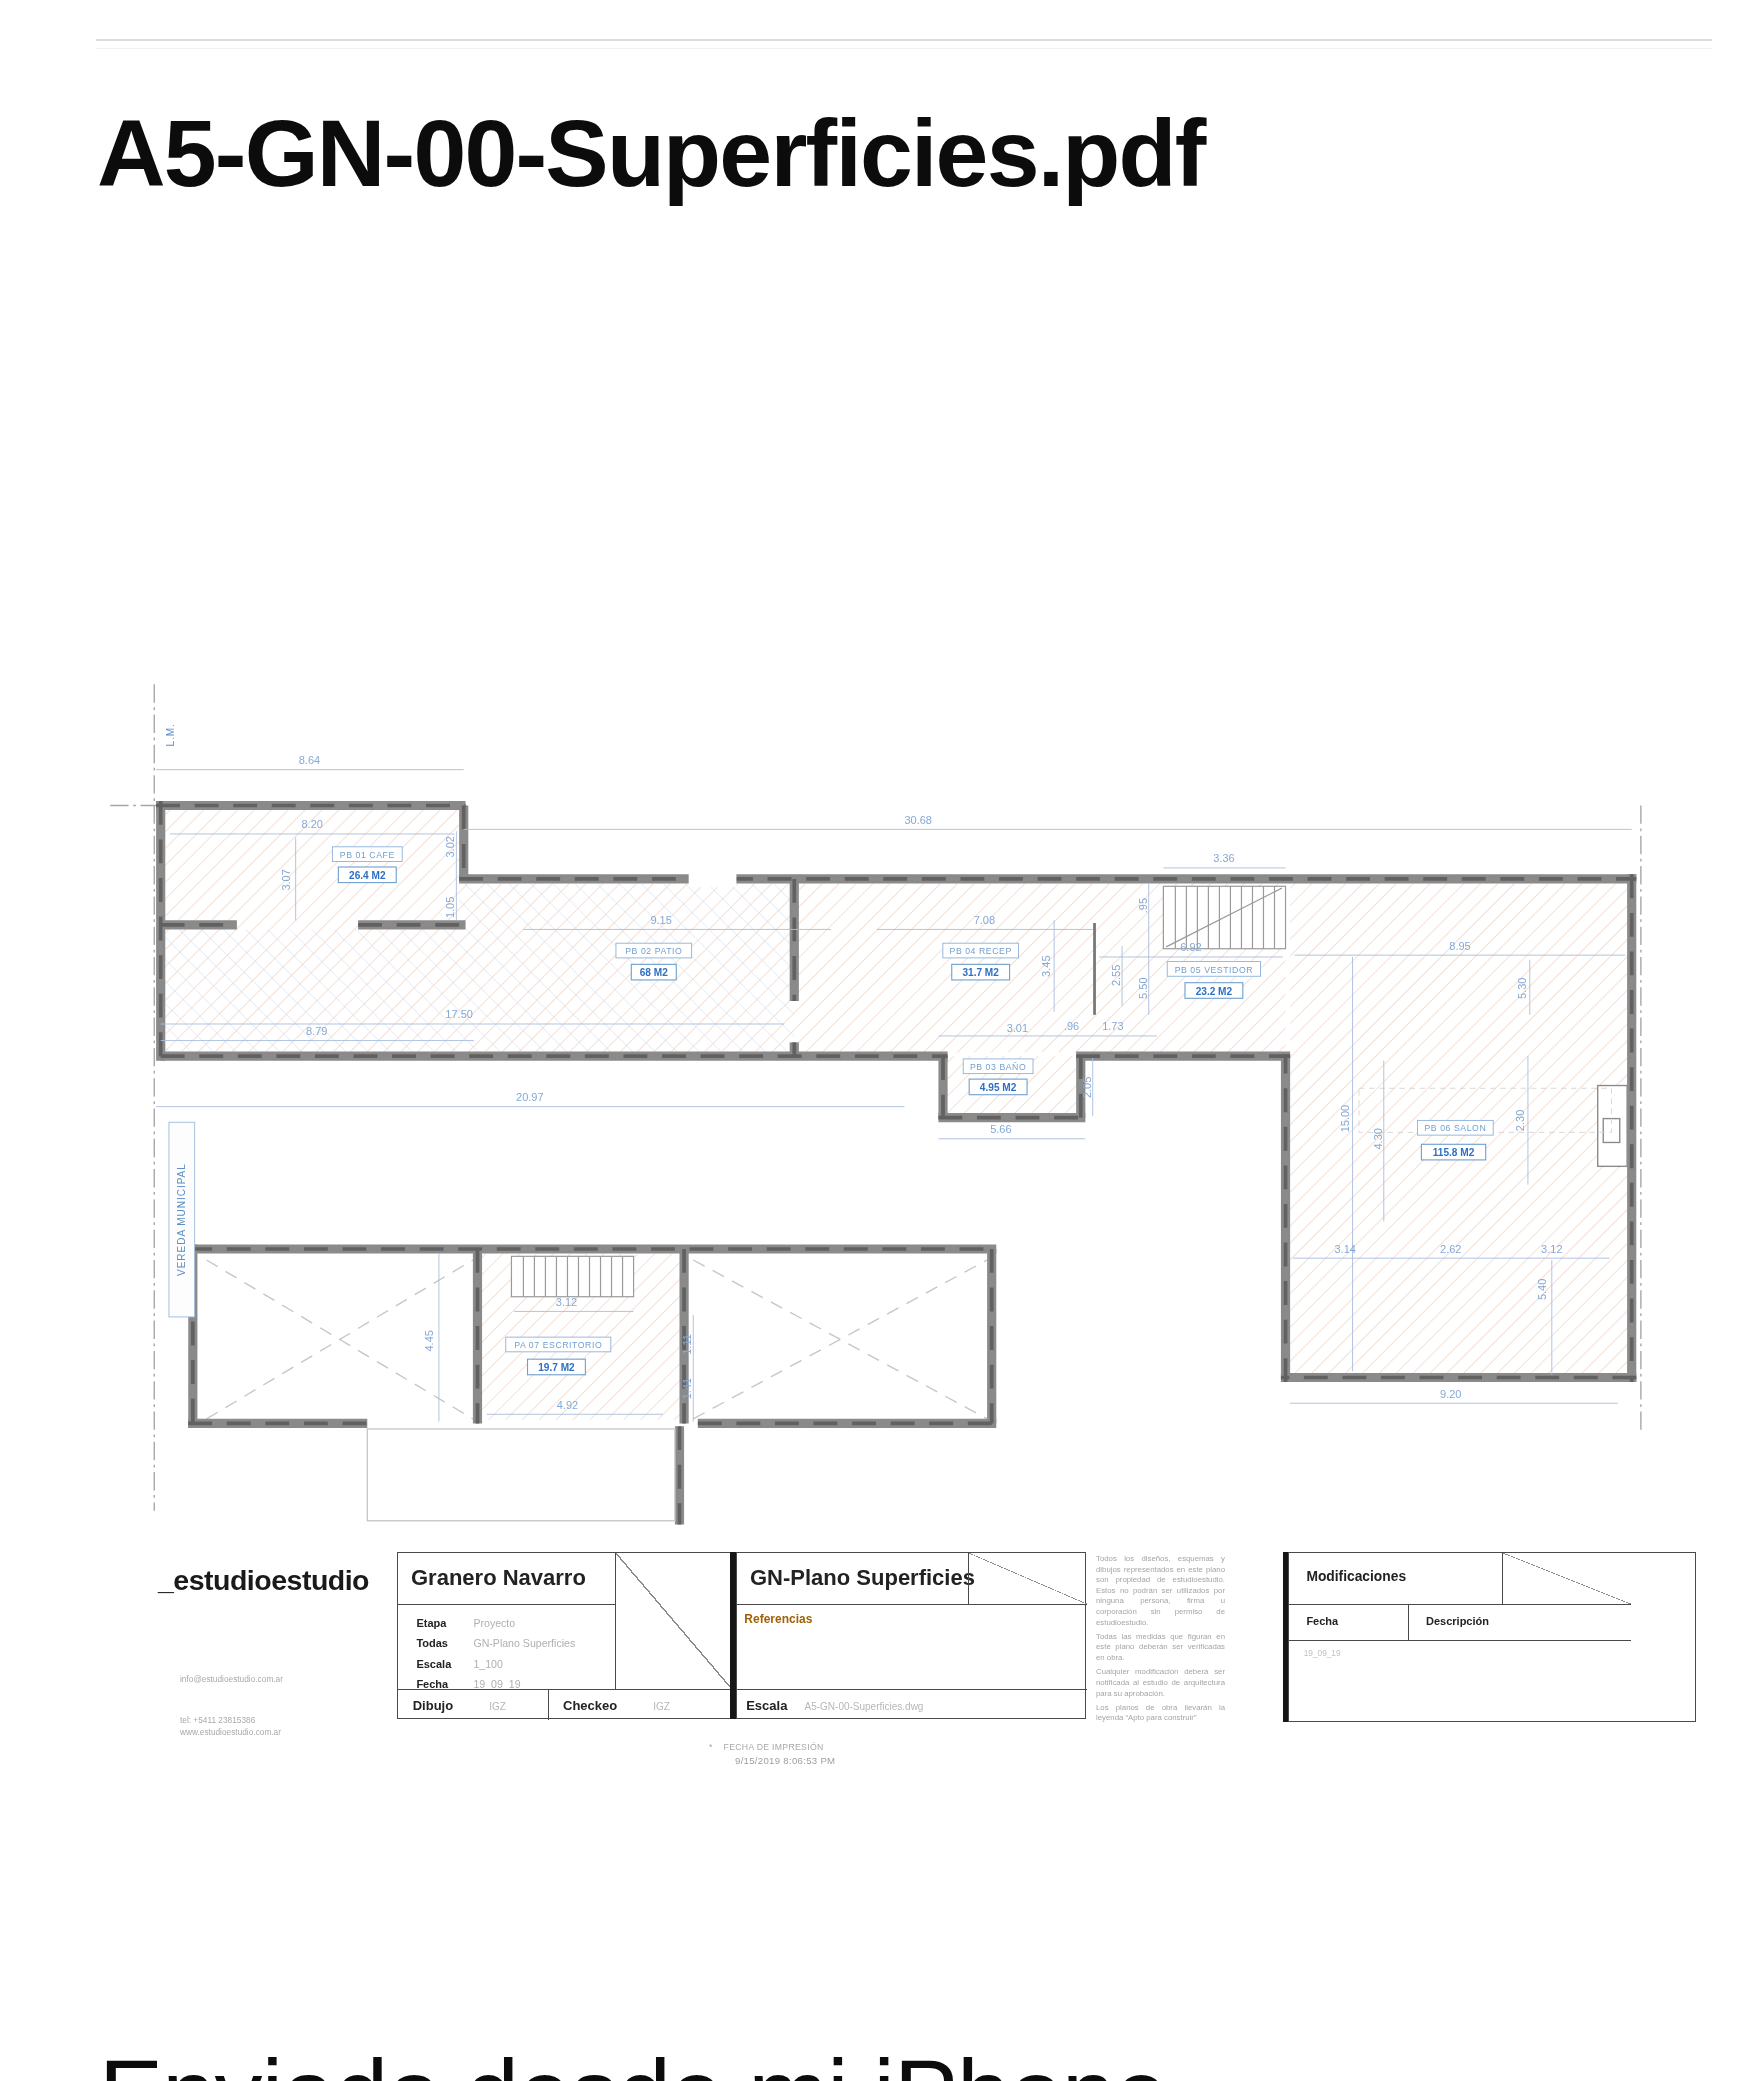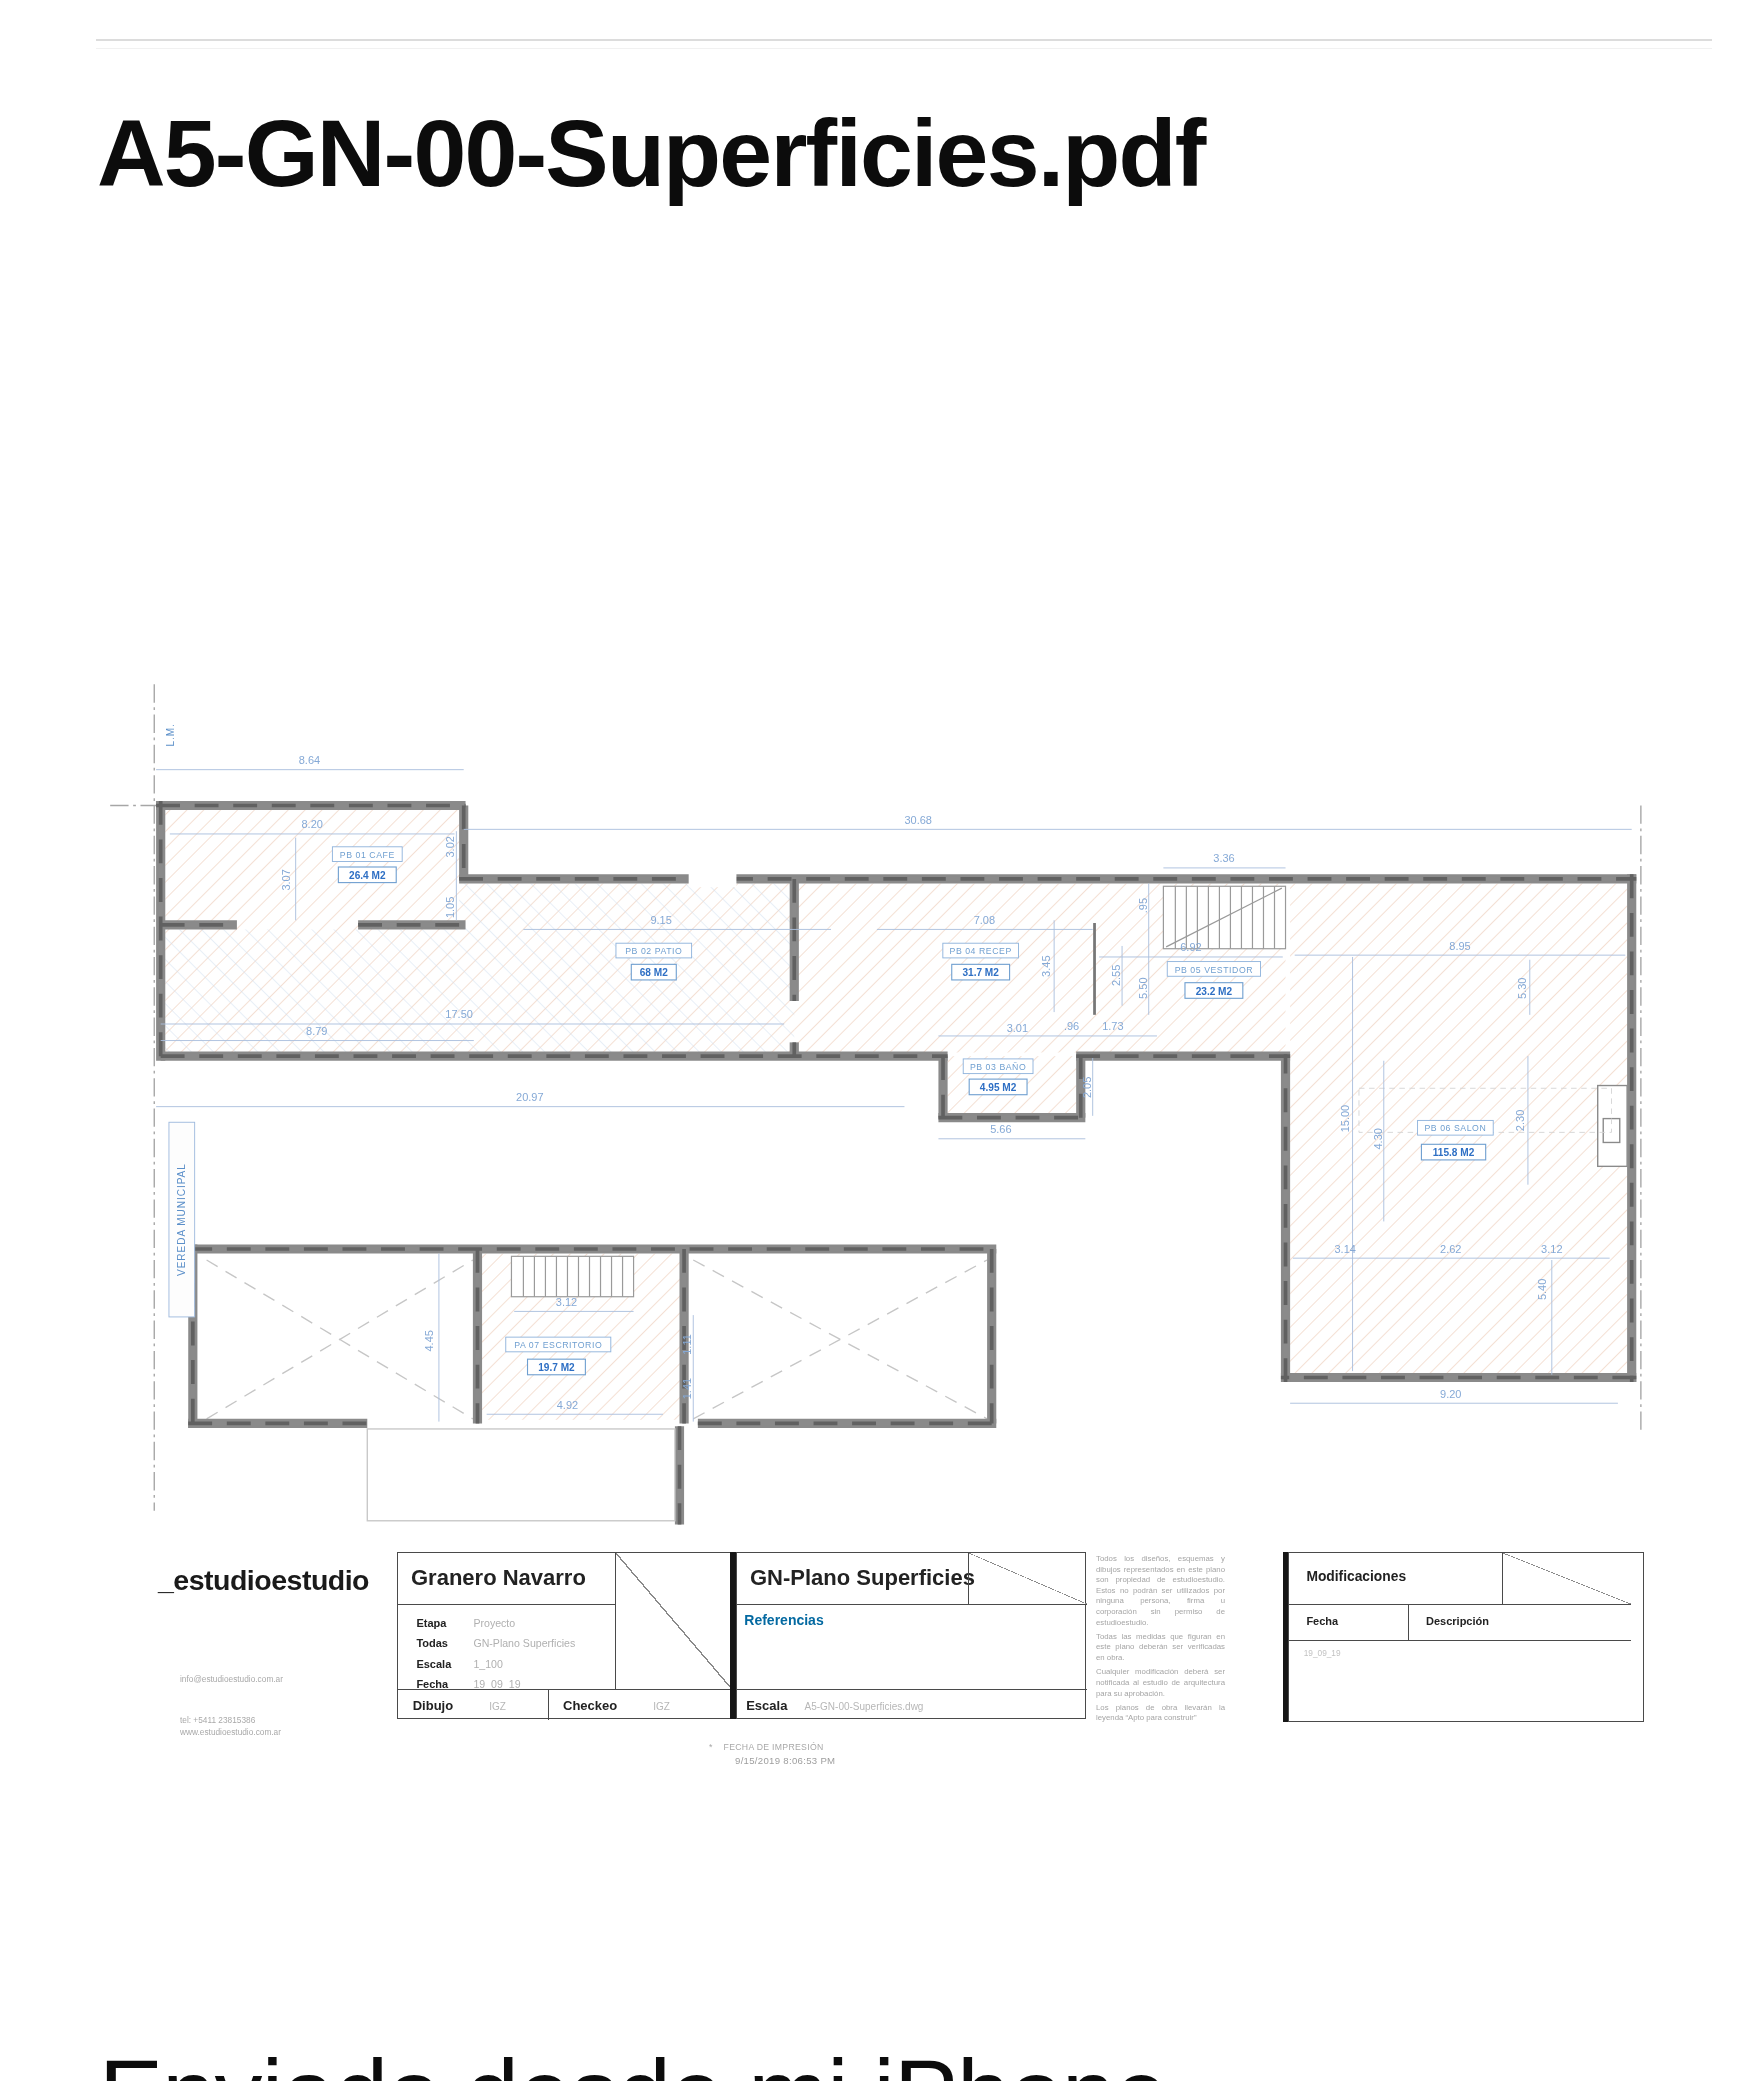--- a/index.html
+++ b/index.html
@@ -24,21 +24,21 @@
   .contact{position:absolute;font-size:8.3px;color:#a9a9a9;line-height:12px}
   .hline{position:absolute;background:#4a4a4a;height:1.1px}
   .vline{position:absolute;background:#4a4a4a;width:1.1px}
   .thickbar{position:absolute;width:5.5px;background:#161616}
   .bigcell{font-size:22px;font-weight:600;color:#222}
   .frow{display:flex;margin-bottom:8.3px}
   .flabel{width:57px;font-size:11px;font-weight:bold;color:#222}
   .fvalue{font-size:10.6px;color:#b0b0b0}
   .credit-label{font-size:13px;font-weight:bold;color:#222}
   .credit-value{font-size:10px;color:#b7b7b7;margin-left:36px}
-  .refs{font-size:14px;font-weight:bold;color:#0369a1}
+  .refs{font-size:12px;font-weight:bold;color:#a16207}
   .diag{background:linear-gradient(to top right,rgba(0,0,0,0) 49.5%,#8a8a8a 49.5%,#8a8a8a 50.3%,rgba(0,0,0,0) 50.3%)}
   .disc{position:absolute;left:1096px;top:1554px;width:129px;font-size:7.8px;color:#a5a5a5;
         line-height:10.6px;text-align:justify}
   .disc p{margin:0 0 3.7px 0}
   .smallnote{position:absolute;font-size:8.7px;color:#a8a8a8;line-height:13px;letter-spacing:0.3px}
   .footer-big{position:absolute;left:99px;top:2039px;font-size:96px;font-weight:400;
               letter-spacing:-0.9px;color:#0c0c0c;white-space:nowrap}
 </style>
 </head>
 <body>
@@ -331,21 +331,21 @@
 
   <div class="disc" id="disclaimer">
       <p>Todos los diseños, esquemas y dibujos representados en este plano son propiedad de estudioestudio. Estos no podrán ser utilizados por ninguna persona, firma u corporación sin permiso de estudioestudio.</p>
       <p>Todas las medidas que figuran en este plano deberán ser verificadas en obra.</p>
       <p>Cualquier modificación deberá ser notificada al estudio de arquitectura para su aprobación.</p>
       <p>Los planos de obra llevarán la leyenda “Apto para construir”</p>
     </div>
 
   <div class="thickbar" style="left:1283px;top:1552px;height:170px"></div>
 
-  <div class="tb" style="left:1288px;top:1552px;width:356px;height:170px">
+  <div class="tb" style="left:1288px;top:1552px;width:408px;height:170px">
     <div style="position:absolute;left:17.4px;top:15.6px;font-size:13.8px;font-weight:bold;color:#222">Modificaciones</div>
     <div class="vline" style="left:213px;top:0;height:51px"></div>
     <div class="diag" style="position:absolute;left:214px;top:0;width:128px;height:51px"></div>
     <div class="hline" style="left:0;top:51px;width:342px"></div>
     <div style="position:absolute;left:17.4px;top:62px;font-size:11px;font-weight:bold;color:#222">Fecha</div>
     <div style="position:absolute;left:137px;top:62px;font-size:11px;font-weight:bold;color:#222">Descripción</div>
     <div class="vline" style="left:119px;top:51px;height:37px"></div>
     <div class="hline" style="left:0;top:87px;width:342px"></div>
     <div style="position:absolute;left:14.7px;top:95px;font-size:8.3px;color:#c2c2c2">19_09_19</div>
   </div>

